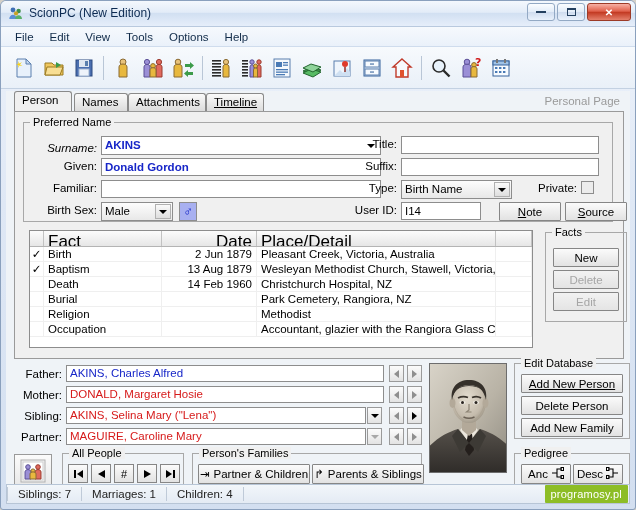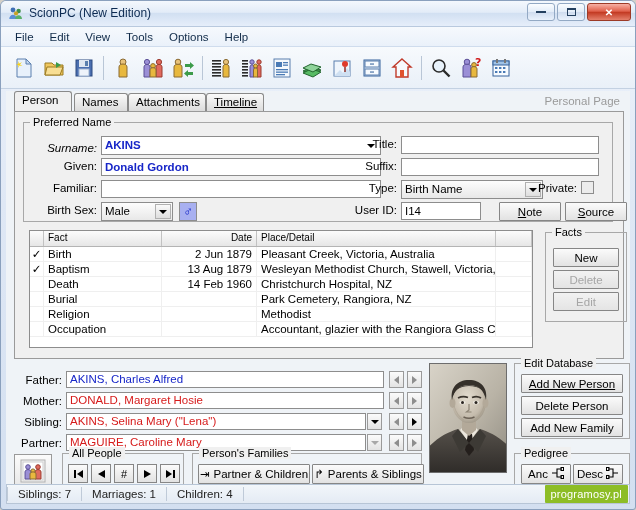--- a/index.html
+++ b/index.html
@@ -151,21 +151,21 @@
   }
 
   
   .grid {
     position:absolute; border:1px solid #8d8d8d; background:#fff; overflow:hidden;
   }
   .grid-head {
     display:flex; height:16px;
     background:linear-gradient(to bottom,#fcfcfc,#e6e6e6);
     border-bottom:1px solid #b4b4b4;
-    font-size:10px;
+    font-size:17px;
   }
   .grid-head div {
     border-right:1px solid #c2c2c2; padding:1px 4px; overflow:hidden; white-space:nowrap;
   }
   .grid-row { display:flex; height:15px; font-size:11.5px; border-bottom:1px solid #efefef; }
   .grid-row div { border-right:1px solid #efefef; padding:0 4px; line-height:15px; overflow:hidden; white-space:nowrap; }
   .c-chk { width:14px; text-align:center; padding:0 !important; }
   .c-fact { width:118px; }
   .c-date { width:95px; text-align:right; }
   .c-place { flex:1; }
@@ -461,21 +461,21 @@
       </div>
       <div class="sexicon" style="left:164px; top:90px;">♂</div>
 
       <div class="lbl" style="left:322px; top:26px; width:60px;">Title:</div>
       <div class="tfield" style="left:386px; top:24px; width:198px;"></div>
 
       <div class="lbl" style="left:322px; top:48px; width:60px;">Suffix:</div>
       <div class="tfield" style="left:386px; top:46px; width:198px;"></div>
 
       <div class="lbl" style="left:322px; top:70px; width:60px;">Type:</div>
-      <div class="combo" style="left:386px; top:68px; width:142px;">
+      <div class="combo" style="left:386px; top:68px; width:111px;">
         <span>Birth Name</span>
         <span class="arrow"></span>
       </div>
       <div class="lbl" style="left:514px; top:70px; width:48px;">Private:</div>
       <div class="checkbox" style="left:566px; top:69px;"></div>
 
       <div class="lbl" style="left:310px; top:92px; width:72px;">User ID:</div>
       <div class="tfield" style="left:386px; top:90px; width:80px;">I14</div>
       <div class="btn" style="left:484px; top:90px; width:62px; height:19px;">
         <span><u>N</u><span>ote</span></span>
@@ -537,21 +537,21 @@
       </div>
 
       <div class="group" style="left:530px; top:120px; width:82px; height:90px;">
         <span class="legend">Facts</span>
       </div>
       <div class="btn" style="left:538px; top:136px; width:66px; height:19px;">New</div>
       <div class="btn disabled" style="left:538px; top:158px; width:66px; height:19px;">Delete</div>
       <div class="btn disabled" style="left:538px; top:180px; width:66px; height:19px;">Edit</div>
     </div>
 
-    <div style="position:absolute; left:8px; top:280px; width:420px; height:86px;text-decoration:underline;">
+    <div style="position:absolute; left:8px; top:274px; width:420px; height:86px;text-decoration:underline;">
       <div class="lbl" style="left:0; top:3px; width:48px;">Father:</div>
       <div class="relname m" style="left:52px; top:0; width:318px;">AKINS, Charles Alfred</div>
       <div class="navbtn" style="left:375px; top:0;">
           <span class="tri tri-l"></span>
         </div>
       <div class="navbtn" style="left:393px; top:0;">
           <span class="tri tri-r"></span>
         </div>
 
       <div class="lbl" style="left:0; top:24px; width:48px;">Mother:</div>

